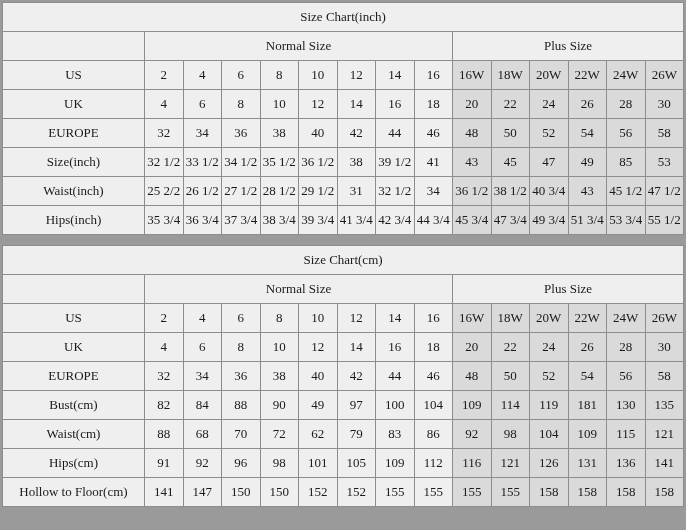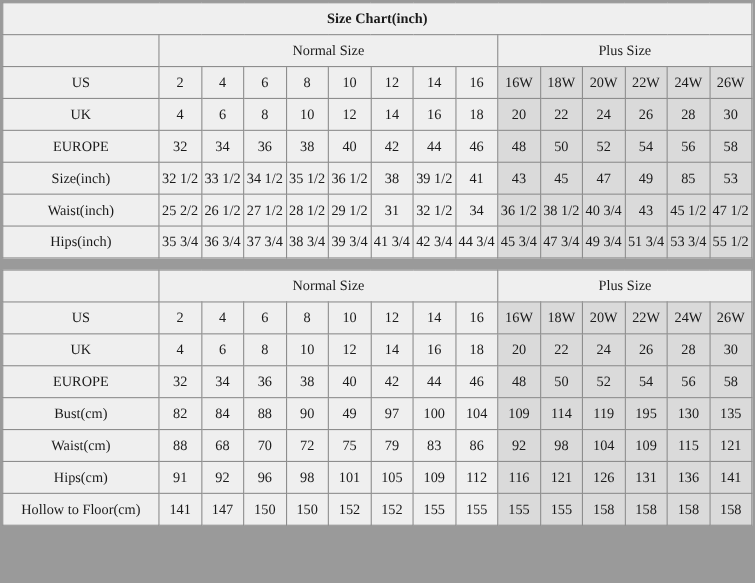--- a/index.html
+++ b/index.html
@@ -32,21 +32,20 @@
     color: #1a1a1a;
     background: #efefef;
     padding: 0;
     height: 28px;
     line-height: 1.1;
   }
   td.title-cell {
     font-size: 15px;
     height: 22px;
     background: #efefef;
-    font-weight: bold;
   }
   td.group-cell {
     font-size: 15px;
     height: 22px;
     background: #e3e3e3;
   }
   td.row-label {
     font-size: 14px;
     background: #efefef;
   }
@@ -220,20 +219,23 @@
         <col class="val-col">
       <col class="val-col">
         <col class="val-col">
         <col class="val-col">
         <col class="val-col">
       <col class="val-col">
         <col class="val-col">
     </colgroup>
     <tbody>
         <tr>
+          <td class="title-cell" colspan="15">Size Chart(cm)</td>
+        </tr>
+        <tr>
           <td class="blank-cell"></td>
           <td class="group-cell" colspan="8">Normal Size</td>
           <td class="group-cell" colspan="6">Plus Size</td>
         </tr>
         <tr>
           <td class="row-label">US</td>
           <td class="val">2</td>
           <td class="val">4</td>
           <td class="val">6</td>
           <td class="val">8</td>
@@ -288,31 +290,31 @@
           <td class="val">84</td>
           <td class="val">88</td>
           <td class="val">90</td>
           <td class="val">49</td>
           <td class="val">97</td>
           <td class="val">100</td>
           <td class="val">104</td>
           <td class="val alt">109</td>
           <td class="val alt">114</td>
           <td class="val alt">119</td>
-          <td class="val alt">195</td>
+          <td class="val alt">181</td>
           <td class="val alt">130</td>
           <td class="val alt">135</td>
         </tr>
         <tr>
           <td class="row-label">Waist(cm)</td>
           <td class="val">88</td>
           <td class="val">68</td>
           <td class="val">70</td>
           <td class="val">72</td>
-          <td class="val">75</td>
+          <td class="val">62</td>
           <td class="val">79</td>
           <td class="val">83</td>
           <td class="val">86</td>
           <td class="val alt">92</td>
           <td class="val alt">98</td>
           <td class="val alt">104</td>
           <td class="val alt">109</td>
           <td class="val alt">115</td>
           <td class="val alt">121</td>
         </tr>

